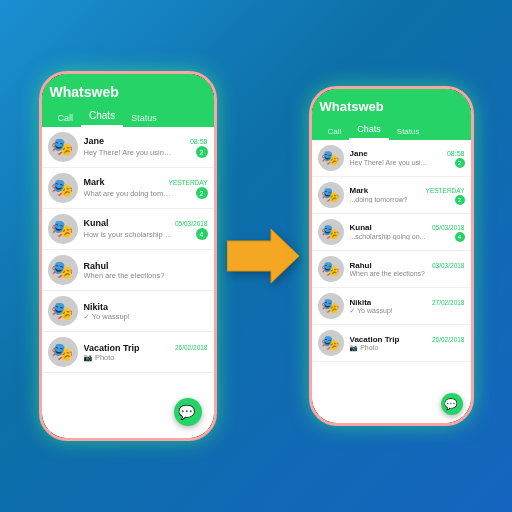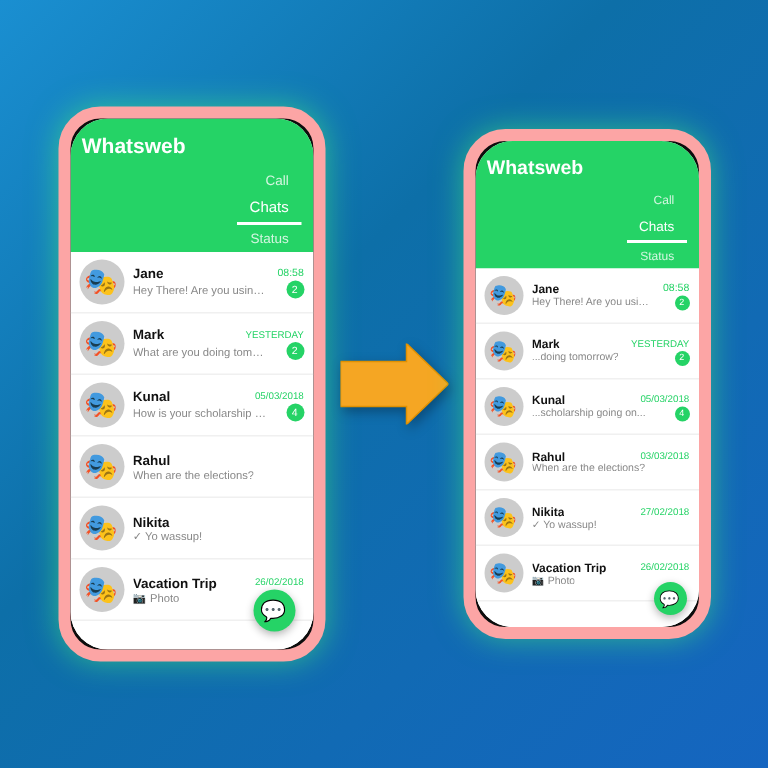--- a/index.html
+++ b/index.html
@@ -21,21 +21,21 @@
       gap: 10px;
       width: 100%;
       height: 100%;
       padding: 20px;
     }
 
     
     .phone {
       background: #111;
       border-radius: 28px;
-      border: 8px solid #fca5a5;
+      border: 3px solid #fca5a5;
       box-shadow: 0 0 20px rgba(76, 255, 114, 0.5), inset 0 0 8px rgba(0,0,0,0.5);
       overflow: hidden;
       position: relative;
       flex-shrink: 0;
     }
 
     .phone-left {
       width: 178px;
       height: 370px;
     }
@@ -69,21 +69,20 @@
     }
 
     .phone-right .app-title {
       font-size: 13px;
     }
 
     .tabs {
       display: flex;
       gap: 0;
       align-items: flex-end;
-      flex-direction: column;
     }
 
     .tab {
       color: rgba(255,255,255,0.8);
       font-size: 9px;
       padding: 4px 8px;
       cursor: pointer;
       font-weight: 500;
     }
 

